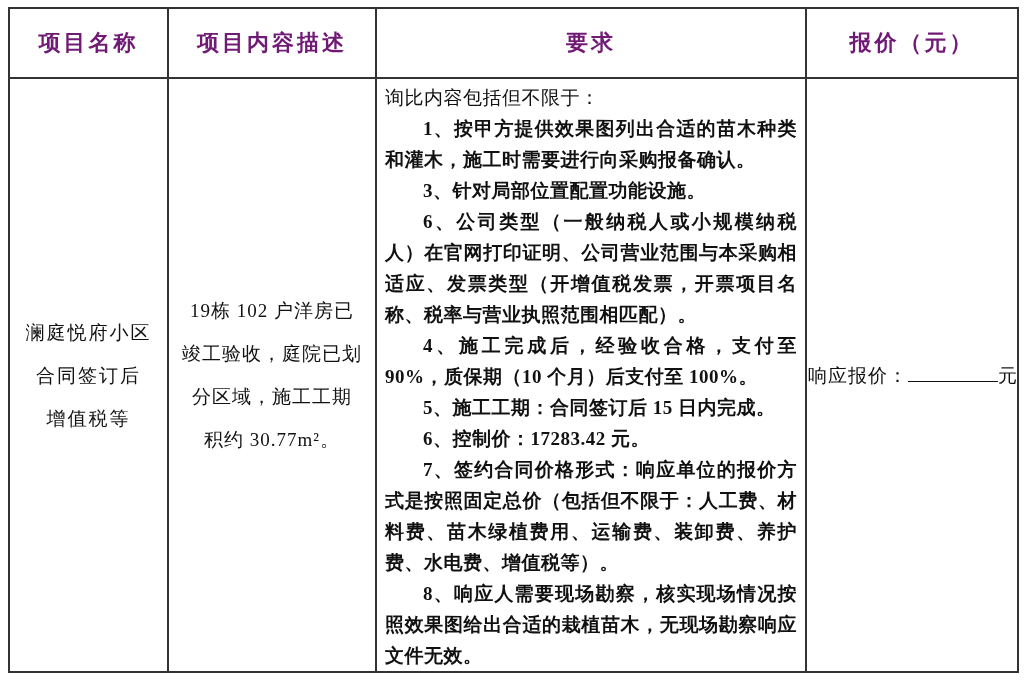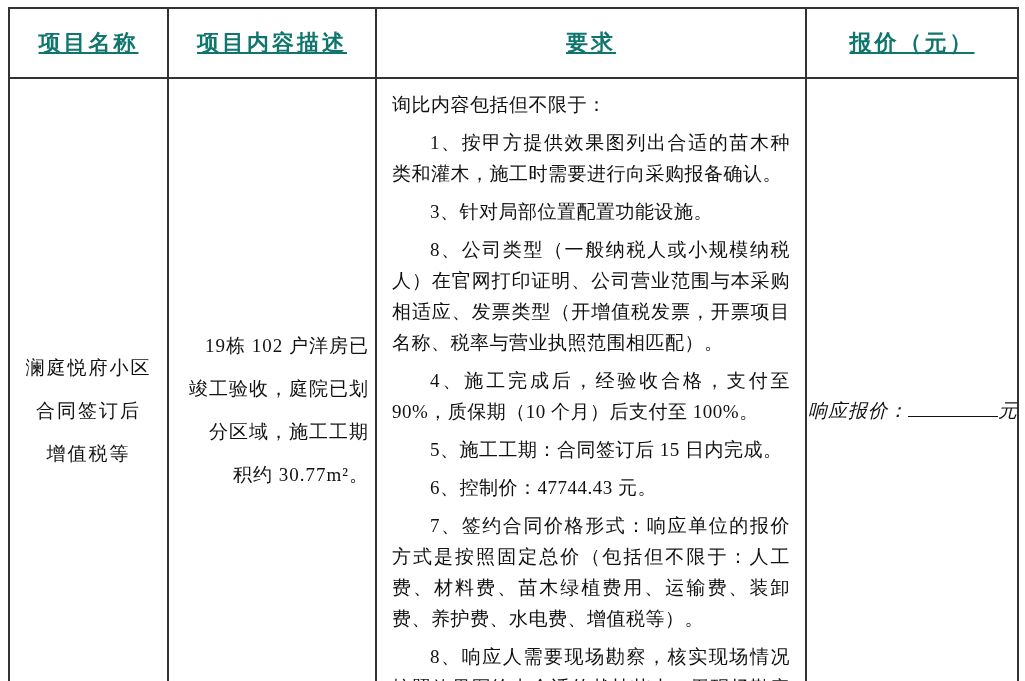--- a/index.html
+++ b/index.html
@@ -28,57 +28,56 @@
     box-sizing: border-box;
     background: #ffffff;
   }
   th {
     height: 70px;
     font-size: 22px;
     font-weight: bold;
     letter-spacing: 3px;
     text-align: center;
     vertical-align: middle;
-    color: #0f766e;
-    text-decoration: underline;
+    color: #701a75;
   }
   tr.body-row td {
     height: 592px;
     vertical-align: middle;
     font-size: 19px;
   }
   td.cell-name {
     text-align: center;
     line-height: 43px;
     letter-spacing: 2px;
   }
   td.cell-desc {
     padding: 0 6px;
     line-height: 43px;
     letter-spacing: 1px;
-    text-align: right;
+    text-align: center;
   }
   td.cell-req {
     vertical-align: top;
     padding: 3px 8px 0 8px;
   }
   td.cell-req p {
-    margin: 7px;
+    margin: 0;
     line-height: 31px;
     text-align: justify;
     letter-spacing: 0.5px;
   }
   td.cell-req p.item {
     text-indent: 2em;
+    font-weight: bold;
   }
   td.cell-quote {
     text-align: center;
     letter-spacing: 1px;
     white-space: nowrap;
-    font-style: italic;
   }
   .blank-line {
     display: inline-block;
     width: 90px;
     height: 1.05em;
     border-bottom: 1px solid #111111;
     vertical-align: baseline;
   }
 </style>
 </head>
@@ -110,24 +109,24 @@
         <td class="cell-desc">
           <div>19栋 102 户洋房已</div>
           <div>竣工验收，庭院已划</div>
           <div>分区域，施工工期</div>
           <div>积约 30.77m²。</div>
         </td>
         <td class="cell-req">
           <p class="intro">询比内容包括但不限于：</p>
           <p class="item">1、按甲方提供效果图列出合适的苗木种类和灌木，施工时需要进行向采购报备确认。</p>
           <p class="item">3、针对局部位置配置功能设施。</p>
-          <p class="item">8、公司类型（一般纳税人或小规模纳税人）在官网打印证明、公司营业范围与本采购相适应、发票类型（开增值税发票，开票项目名称、税率与营业执照范围相匹配）。</p>
+          <p class="item">6、公司类型（一般纳税人或小规模纳税人）在官网打印证明、公司营业范围与本采购相适应、发票类型（开增值税发票，开票项目名称、税率与营业执照范围相匹配）。</p>
           <p class="item">4、施工完成后，经验收合格，支付至 90%，质保期（10 个月）后支付至 100%。</p>
           <p class="item">5、施工工期：合同签订后 15 日内完成。</p>
-          <p class="item">6、控制价：47744.43 元。</p>
+          <p class="item">6、控制价：17283.42 元。</p>
           <p class="item">7、签约合同价格形式：响应单位的报价方式是按照固定总价（包括但不限于：人工费、材料费、苗木绿植费用、运输费、装卸费、养护费、水电费、增值税等）。</p>
           <p class="item">8、响应人需要现场勘察，核实现场情况按照效果图给出合适的栽植苗木，无现场勘察响应文件无效。</p>
         </td>
         <td class="cell-quote">
           <span>响应报价：</span><span class="blank-line"></span><span>元</span>
         </td>
       </tr>
     </tbody>
   </table>
 </div>

